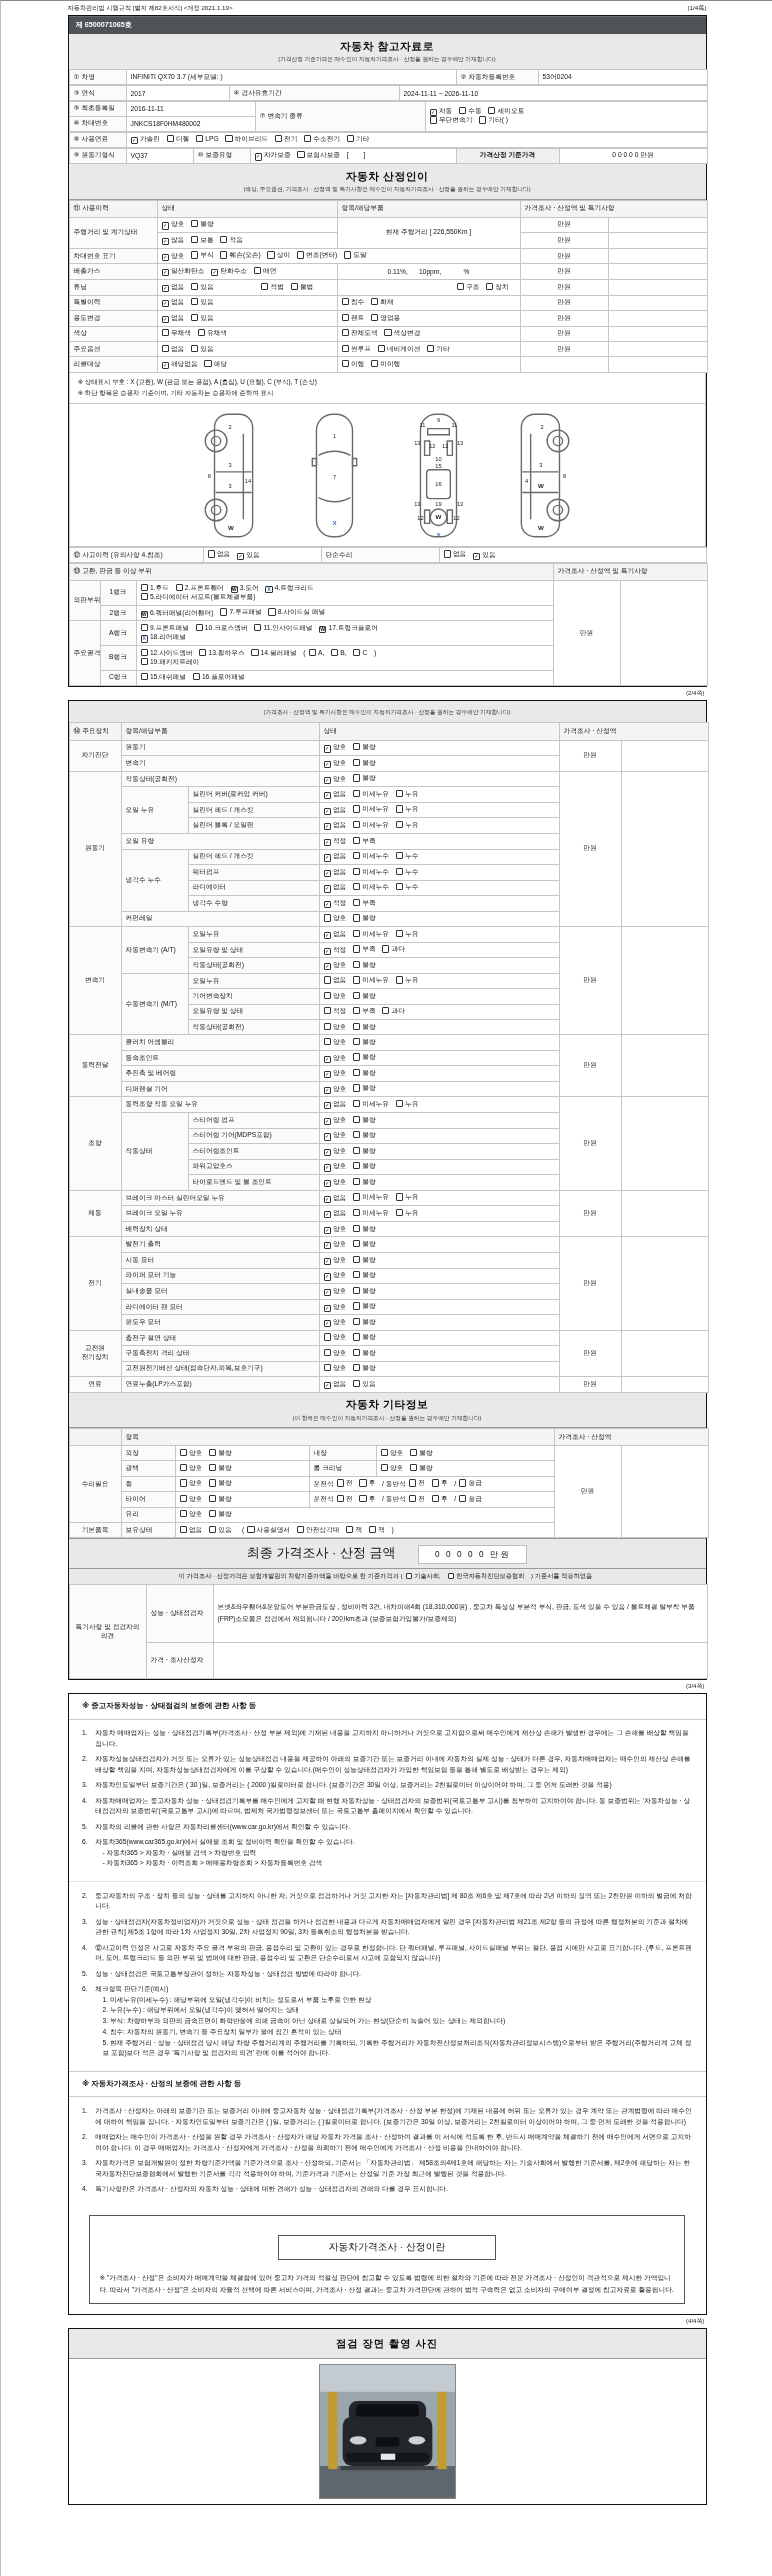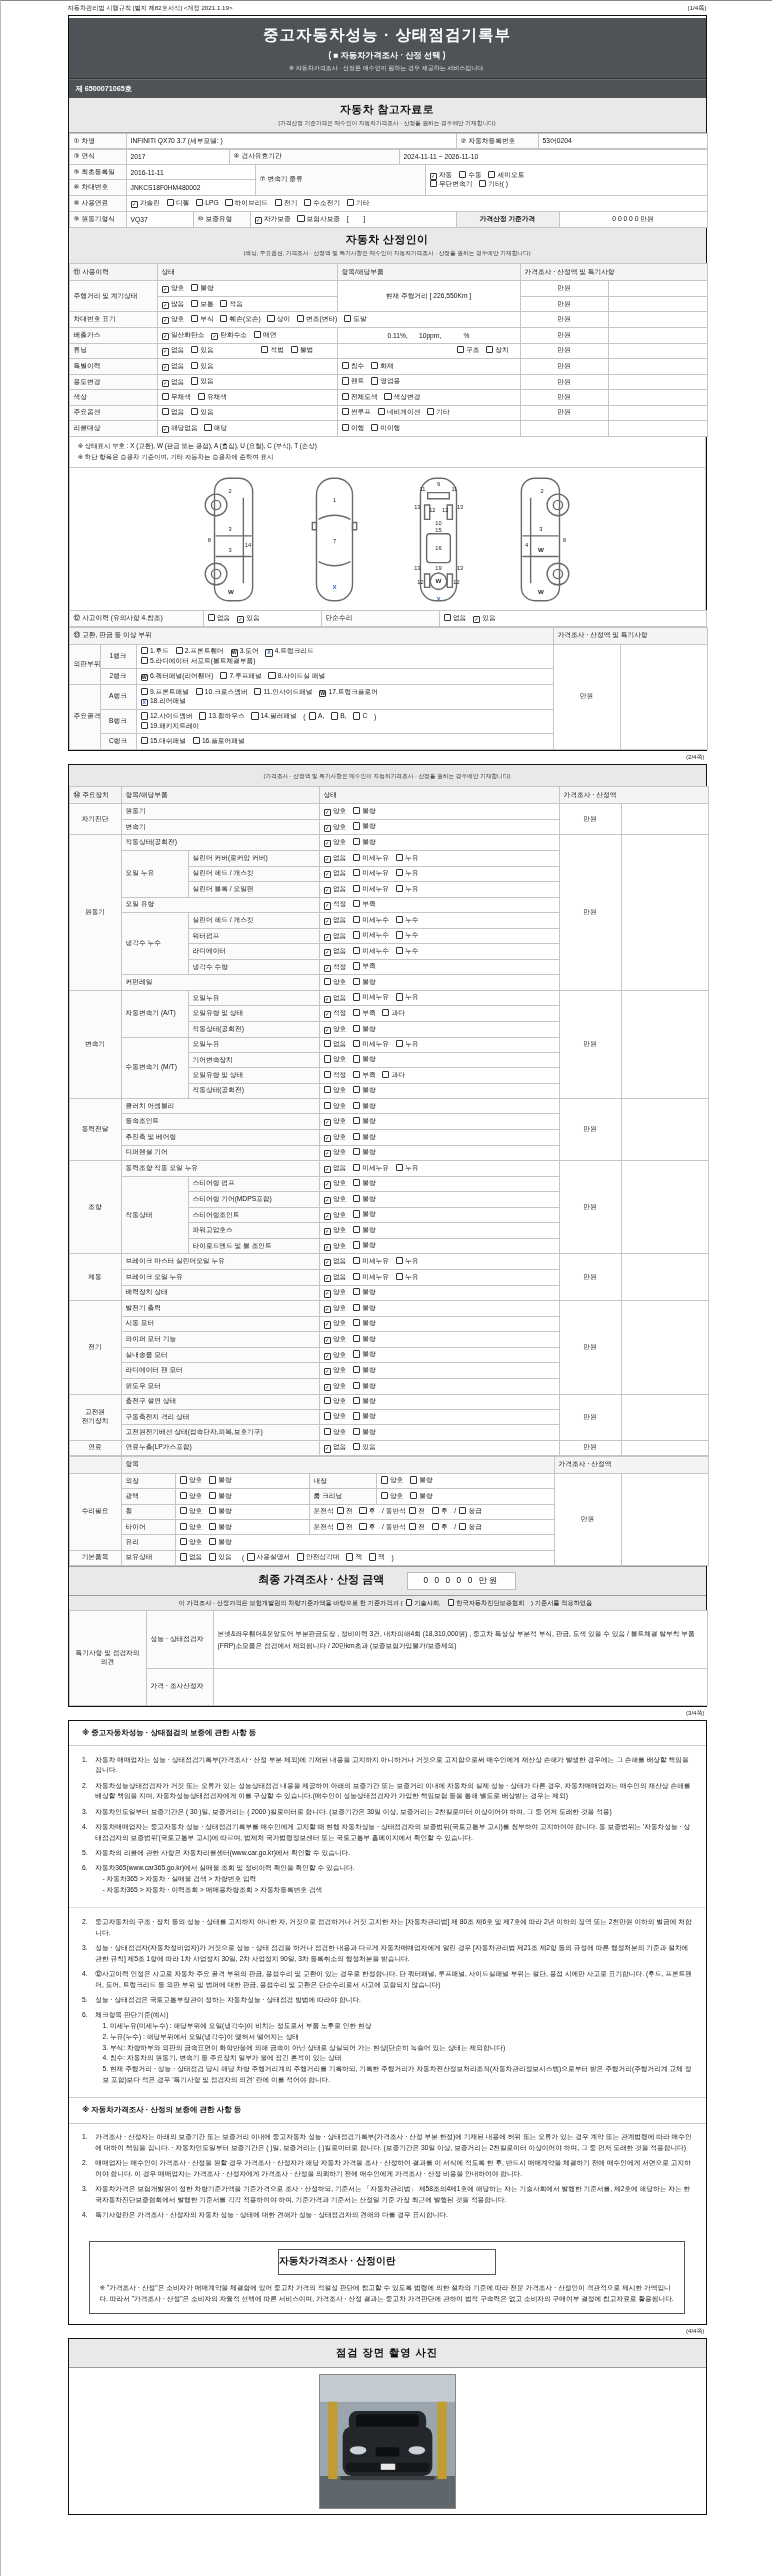--- a/index.html
+++ b/index.html
@@ -32,54 +32,49 @@
   .emv{white-space:pre;}
   .notes{border:0.5px solid #c6c6c6;border-top:none;padding:4.1px 8.2px;font-size:6.4px;line-height:1.7;}
   .diagram-box{border:0.5px solid #c6c6c6;border-top:none;padding:7.2px 0 5.2px;display:flex;justify-content:center;gap:36px;}
   svg.car{overflow:visible;}
   svg.car *{vector-effect:non-scaling-stroke;}
   svg.car path,svg.car rect,svg.car circle,svg.car line{stroke:#6a6a6a;fill:none;stroke-width:1.4;}
   svg.car text{font-size:11px;fill:#222;text-anchor:middle;stroke:none;font-family:"Liberation Sans",sans-serif;}
   svg.car text.wm{font-weight:bold;font-size:12px;}
   svg.car text.xm{fill:#3a6cc0;font-weight:bold;font-size:12px;}
   .finalband{background:#e9e9e9;border-top:0.5px solid #999;padding:4.6px 0;text-align:center;}
-  .finalband .fl{font-size:11px;font-weight:bold;margin-right:20.6px;}
+  .finalband .fl{font-size:13px;font-weight:normal;margin-right:20.6px;}
   .finalband .fv{display:inline-block;background:#fff;border:0.5px solid #bbb;padding:2.6px 15.5px;font-size:8.2px;letter-spacing:2.1px;}
   .stdnote{border-top:0.5px solid #999;background:#e9e9e9;text-align:center;font-size:6.2px;padding:3.1px 0;}
   .stdnote .bx{width:6.7px;height:6.7px;}
   .ni{display:flex;font-size:6.7px;line-height:1.6;margin:4.6px 0;padding:0 13.4px;}
   .ni .no{width:13.4px;flex:none;}
   .ni .tx{flex:1;}
   .ni .sub{padding-left:7.2px;}
   .nsec{font-size:7.5px;font-weight:bold;padding:7.2px 13.4px;border-bottom:0.5px solid #ccc;}
   .nbody{padding:4.1px 0 7.2px;}
   .defbox{border:0.5px solid #555;margin:8.2px 20.6px 10.3px;padding:7.2px 9.3px 8.2px;}
-  .defbox .dt{border:0.5px solid #555;width:216px;margin:0 auto;font-size:9.8px;font-weight:bold;padding:5.2px 0;}
+  .defbox .dt{border:0.5px solid #555;width:216px;margin:12px auto;text-align:center;font-size:9.8px;font-weight:normal;padding:5.2px 0;}
   .defbox .dd{font-size:6.7px;line-height:1.7;margin-top:7.2px;}
   .photos-head,.signband{background:#e9e9e9;text-align:center;padding:7.2px 0;border-bottom:0.5px solid #9a9a9a;font-size:10.3px;font-weight:bold;letter-spacing:1px;}
   .photo{width:135px;height:133px;margin:5.2px auto;border:0.5px solid #888;display:block;}
 </style>
 </head>
 <body>
 
 <div class="canvas">
 
   <div class="meta-row">
     <span>자동차관리법 시행규칙 [별지 제82호서식] &lt;개정 2021.1.19&gt;</span>
     <span>(1/4쪽)</span>
   </div>
 
   <div class="page">
   <div class="pagebox">
 
-    <div class="band-dark">
-      <div class="t">중고자동차성능 · 상태점검기록부</div>
-      <div class="s">( ■ 자동차가격조사 · 산정 선택 )</div>
-      <div class="n">※ 자동차가격조사 · 산정은 매수인이 원하는 경우 제공하는 서비스입니다.</div>
-    </div>
     <div class="docno">제 6500071065호</div>
 
     <div class="sechead">
       <div class="h">자동차 참고자료로</div>
       <div class="s">(가격산정 기준가격은 매수인이 자동차가격조사 · 산정을 원하는 경우에만 기재합니다)</div>
     </div>
 
     <table class="frm">
       <colgroup>
             <col style="width:57px">
@@ -622,20 +617,24 @@
             <tr>
               <td class="lab ctr" rowspan="1">연료</td>
               <td class="lab" colspan="2">연료누출(LP가스포함)</td>
               <td class=""><span class="opt"><span class="bx mc">✓</span><span>없음</span></span><span class="opt"><span class="bx"></span><span>있음</span></span></td>
               <td class="price" rowspan="1">만원</td>
               <td class="" rowspan="1"></td>
             </tr>
           </tbody>
     </table>
 
+    <div class="sechead">
+      <div class="h">자동차 기타정보</div>
+      <div class="s">(이 항목은 매수인이 자동차가격조사 · 산정을 원하는 경우에만 기재합니다)</div>
+    </div>
 
     <table class="frm">
       <colgroup>
             <col style="width:52px">
             <col style="width:54px">
             <col style="width:134px">
             <col style="width:67px">
             <col style="width:178px">
             <col style="width:67px">
             <col style="width:87px">

